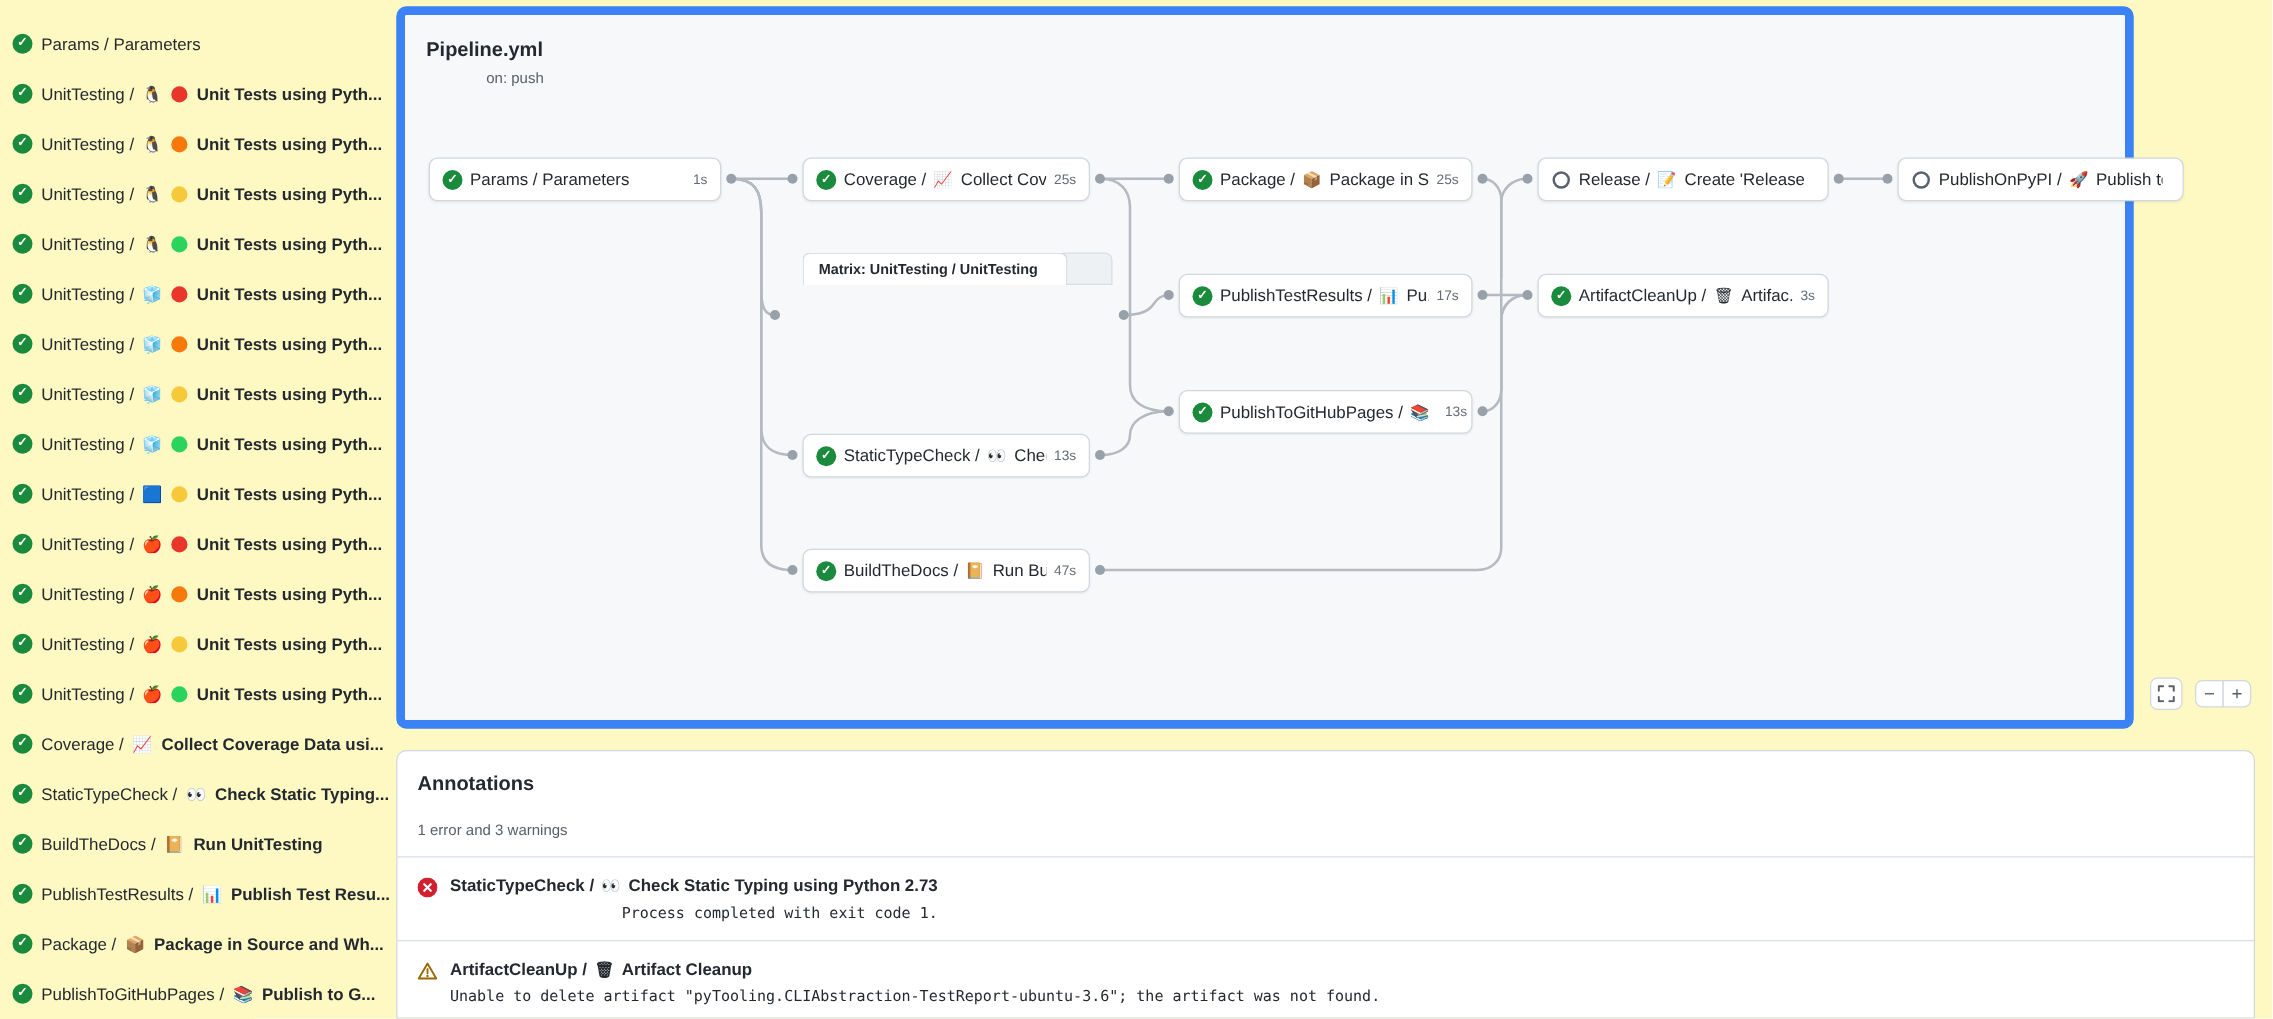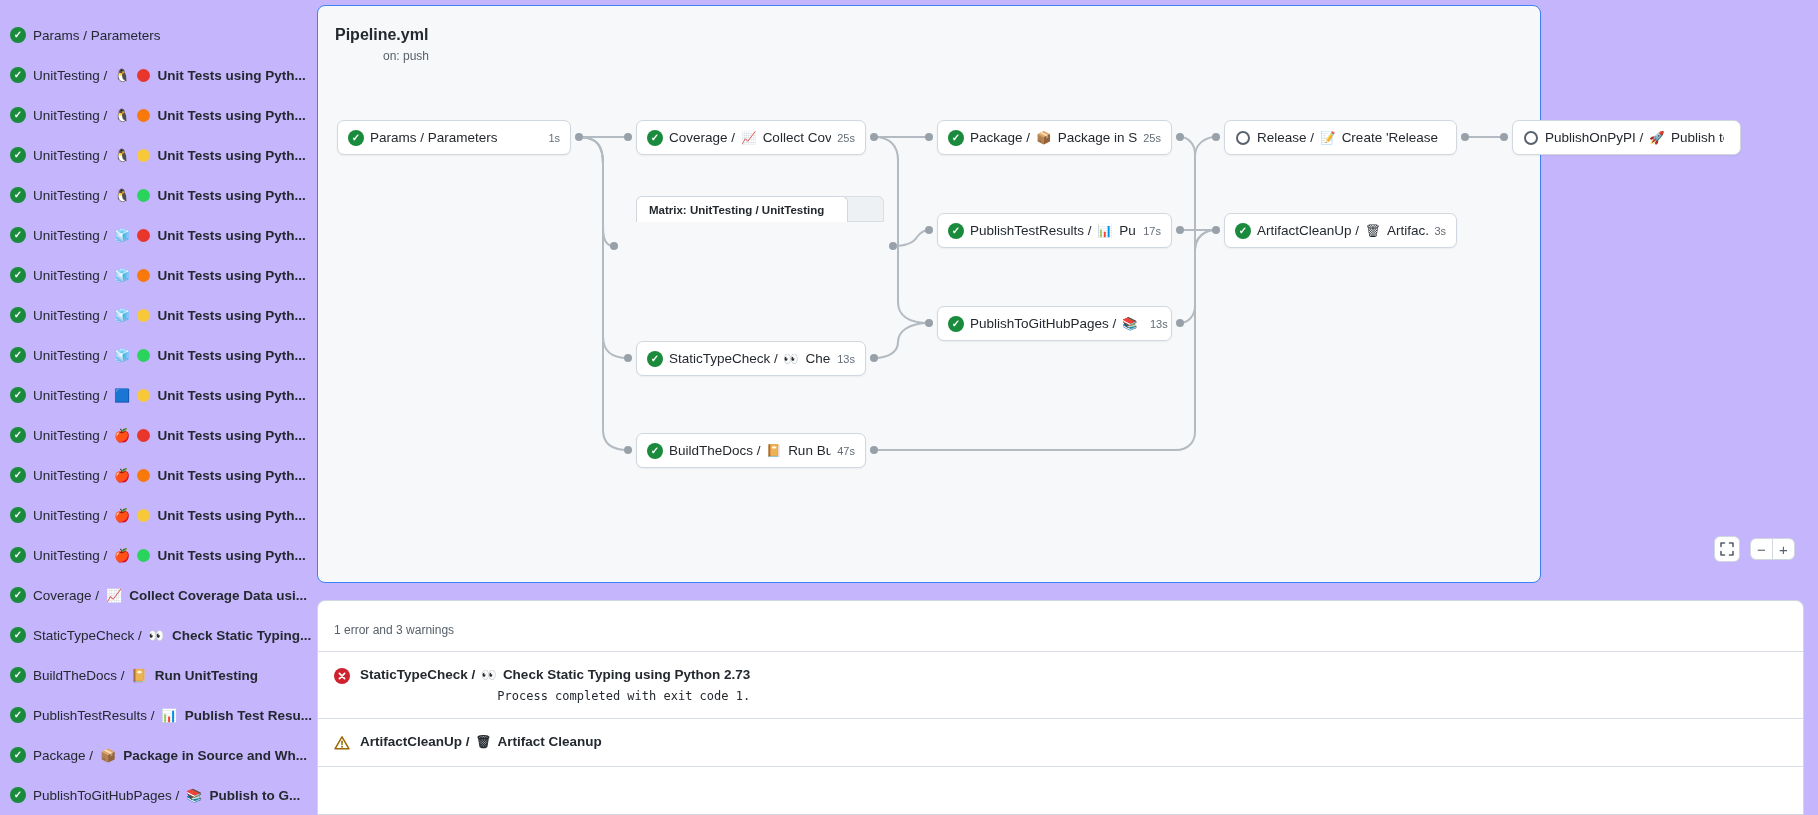--- a/index.html
+++ b/index.html
@@ -1,38 +1,38 @@
 <!DOCTYPE html>
 <html><head>
 <meta charset="utf-8">
 <style>
   * { margin:0; padding:0; box-sizing:border-box; }
   html,body { background:#fff; }
   body { font-family:"Liberation Sans", sans-serif; color:#24292f; }
-  #app { position:relative; width:1818px; height:815px; background:#c4b5fd; overflow:hidden; }
+  #app { position:relative; width:1818px; height:815px; background:#fef9c3; overflow:hidden; }
 
   
   .sidebar { position:absolute; left:0; top:15px; width:312px; }
   .job-row { height:40px; display:flex; align-items:center; gap:7px; padding:0 4px 0 10px;
              overflow:hidden; white-space:nowrap; font-size:13.5px; color:#24292f; cursor:pointer; }
   .job-row > span { flex:none; }
   .job-label { overflow:hidden;font-weight:bold; }
 
   
   .status { width:16px; height:16px; border-radius:50%; flex:none;
             display:inline-flex; align-items:center; justify-content:center; }
   .status.success { background:#1a8a3c; }
   .status.success::after { content:"\2713"; color:#fff; font-size:10px; font-weight:700; line-height:1; }
   .status.skipped { width:14px; height:14px; border:2px solid #59626d; background:transparent; margin:1px; }
   .pydot { width:13px; height:13px; border-radius:50%; display:inline-block; }
   .os { font-size:13px; }
 
   
-  .graph-panel { position:absolute; left:317px; top:5px; width:1224px; height:578px;
-                 background:#f6f8fa; border:1px solid #3b82f6; border-radius:8px; }
+  .graph-panel { position:absolute; left:317px; top:5px; width:1390px; height:578px;
+                 background:#f6f8fa; border:7px solid #3b82f6; border-radius:8px; }
   .gp-title { position:absolute; left:17px; top:20px; font-size:16px; font-weight:700; }
   .gp-trigger { position:absolute; left:17px; top:43px; font-size:12px; color:#57606a;margin-left:48px; }
   .edges { position:absolute; left:0; top:0; pointer-events:none; }
 
   .node { position:absolute; height:35px; background:#fff; border:1px solid #d0d7de; border-radius:7px;
           display:flex; align-items:center; gap:6px; padding:0 10px; font-size:13.5px;
           box-shadow:0 1px 2px rgba(31,35,40,.06); white-space:nowrap; overflow:hidden; cursor:pointer; }
   .node .nrest { overflow:hidden; }
   .ndur { margin-left:auto; font-size:11px; color:#636c76; flex:none; }
   .nicon { font-size:12.5px; }
@@ -54,21 +54,21 @@
           display:flex; align-items:center; justify-content:center; cursor:pointer; color:#57606a; }
   .ctrl-fs { left:1396px; top:530px; width:26px; height:26px; }
   .ctrl-minus { left:1432px; top:532px; width:23px; height:22px; border-radius:6px 0 0 6px; font-size:15px; }
   .ctrl-plus  { left:1454px; top:532px; width:23px; height:22px; border-radius:0 6px 6px 0; font-size:15px; }
 
   
   .annot-panel { position:absolute; left:317px; top:600px; width:1487px; height:215px;
                  background:#fff; border:1px solid #d0d7de; border-radius:8px 8px 0 0; }
   .annot-head { padding:18px 16px 14px 16px; }
   .annot-title { font-size:16px; font-weight:700; }
-  .annot-sub { margin-top:4px; font-size:12px; color:#57606a; }
+  .annot-sub { margin-top:20px; font-size:12px; color:#57606a; }
   .annot-row { border-top:1px solid #d8dee4; padding:15px 16px; display:flex; gap:10px; align-items:flex-start; }
   .annot-job { display:flex; gap:6px; font-size:13.5px; font-weight:700; align-items:center; }
   .annot-msg { margin-top:7px; font-size:12px; color:#24292f; font-family:"DejaVu Sans Mono", monospace;text-align:right; }
   .a-icon { flex:none; width:16px; height:16px; margin-top:1px; }
   .annot-end { border-top:1px solid #d8dee4; }
 </style>
 </head>
 <body>
 
 <div id="app">
@@ -336,20 +336,21 @@
           <path d="M13 9.5 V13 H9.5"></path>
           <path d="M4.5 13 H1 V9.5"></path>
       </svg>
     </div>
     <div class="ctrl ctrl-minus">−</div>
     <div class="ctrl ctrl-plus">+</div>
   </div>
 
   <div class="annot-panel">
     <div class="annot-head">
+      <div class="annot-title">Annotations</div>
       <div class="annot-sub">1 error and 3 warnings</div>
     </div>
     <div class="annot-row">
       <svg class="a-icon" viewBox="0 0 16 16">
           <circle cx="8" cy="8" r="8" fill="#cf222e"></circle>
           <path d="M5.4 5.4 L10.6 10.6 M10.6 5.4 L5.4 10.6" stroke="#fff" stroke-width="1.7" stroke-linecap="round"></path>
         </svg>
       <div>
         <div class="annot-job">
             <span>StaticTypeCheck /</span>
@@ -364,18 +365,19 @@
           <path d="M8 1.8 L15 13.8 H1 Z" fill="none" stroke="#9a6700" stroke-width="1.5" stroke-linejoin="round"></path>
           <line x1="8" y1="6.2" x2="8" y2="9.6" stroke="#9a6700" stroke-width="1.5" stroke-linecap="round"></line>
           <circle cx="8" cy="11.8" r="0.95" fill="#9a6700"></circle>
         </svg>
       <div>
         <div class="annot-job">
             <span>ArtifactCleanUp /</span>
             <span class="nicon">🗑</span>
             <span>Artifact Cleanup</span>
           </div>
+        <div class="annot-msg">Unable to delete artifact "pyTooling.CLIAbstraction-TestReport-ubuntu-3.6"; the artifact was not found.</div>
       </div>
     </div>
     <div class="annot-end"></div>
   </div>
 
 </div>
 
 </body></html>

